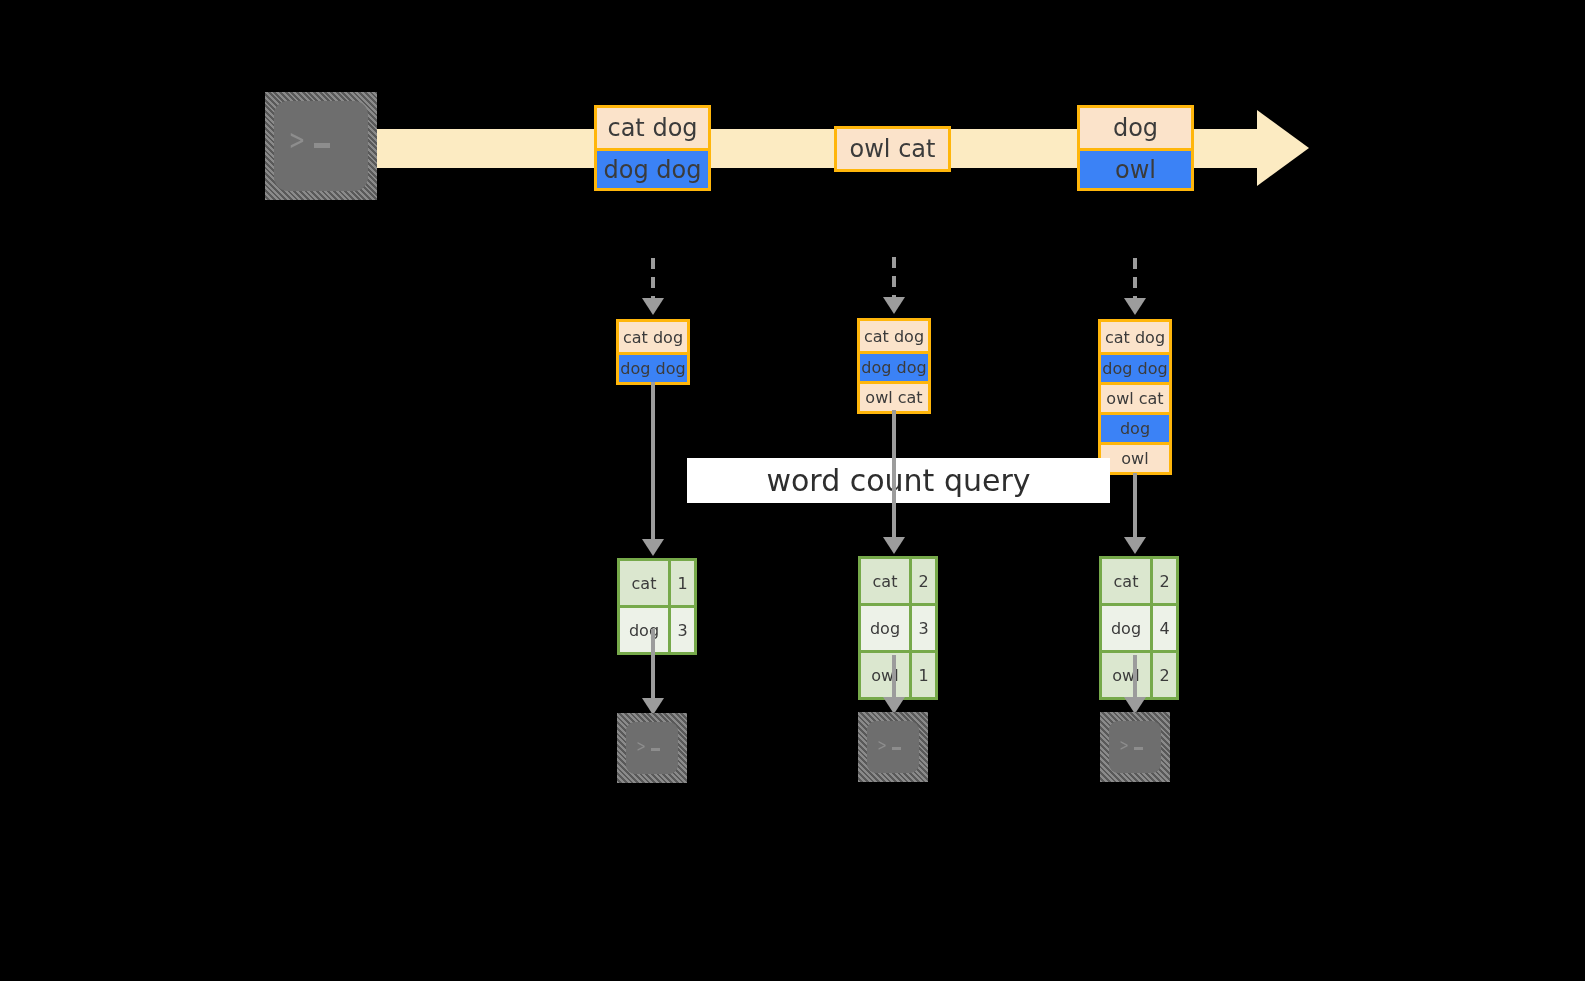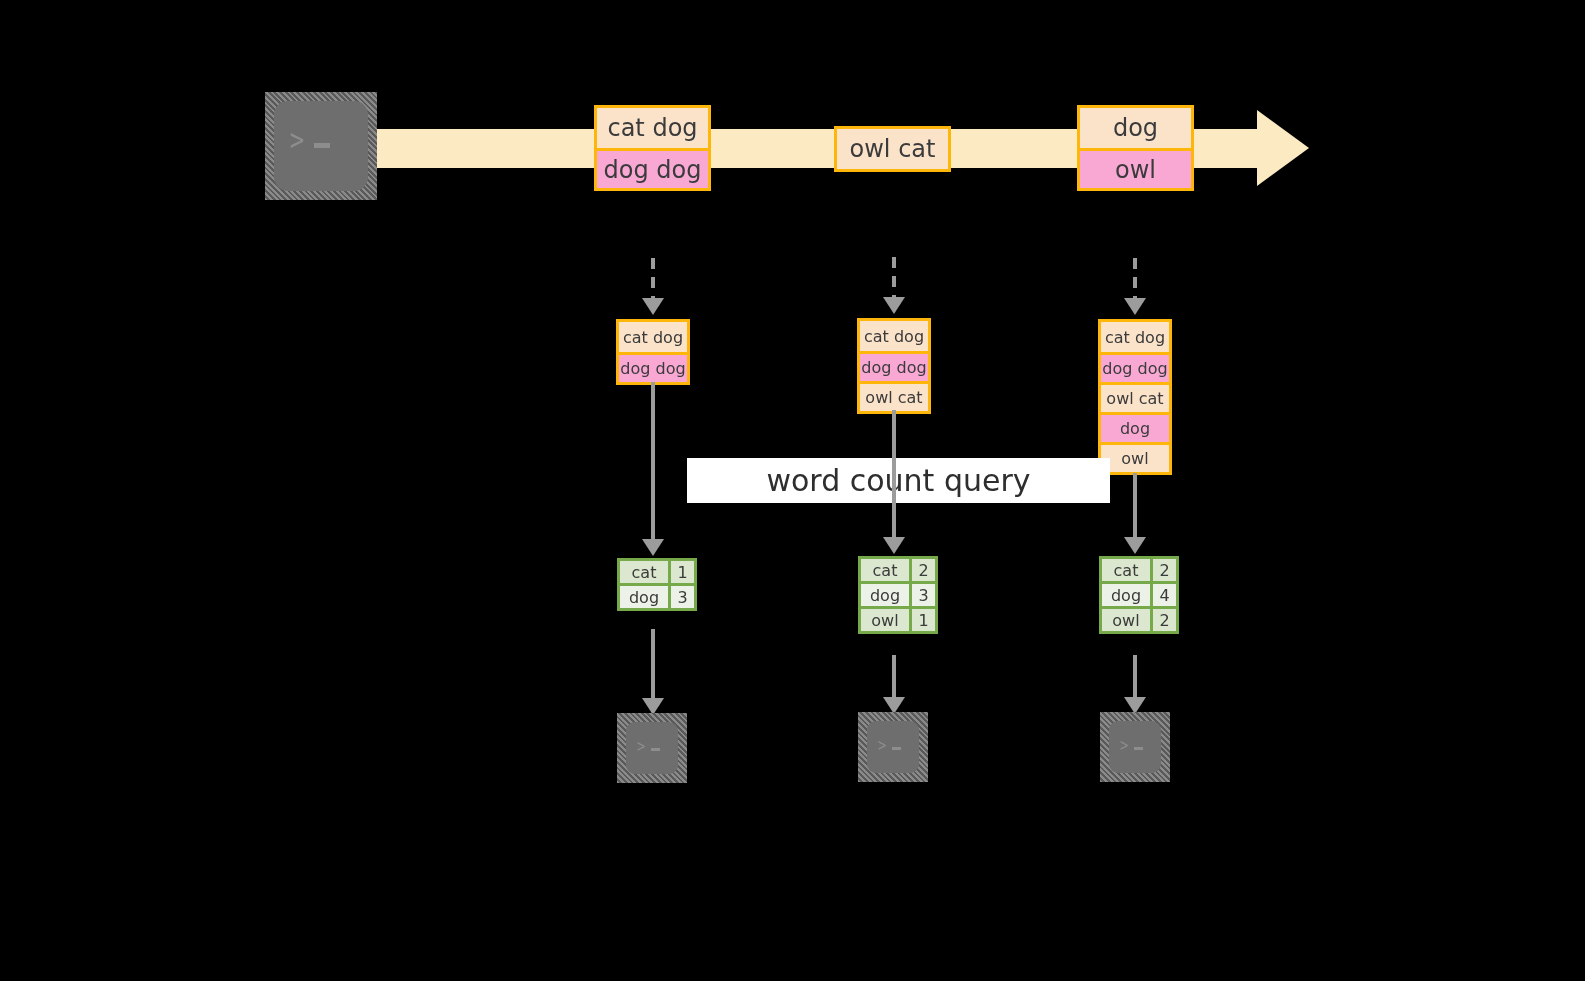--- a/index.html
+++ b/index.html
@@ -90,21 +90,21 @@
   }
   .rec-row {
     box-sizing: border-box;
     color: #3b3b3b;
     display: flex;
     align-items: center;
     justify-content: center;
     white-space: nowrap;
   }
   .rec-row.shade-a { background: #FBE3CA; }
-  .rec-row.shade-b { background: #f9a8d4; }
+  .rec-row.shade-b { background: #3b82f6; }
   .rec-row + .rec-row { border-top: 3px solid #FFB60B; }
 
   
   .rec-big .rec-row { height: 40px; font-size: 24px; }
   #rec-top-1 { left: 594px; top: 105px; width: 117px; }
   #rec-top-2 { left: 834px; top: 126px; width: 117px; }
   #rec-top-3 { left: 1077px; top: 105px; width: 117px; }
 
   
   .rec-small .rec-row { height: 30px; font-size: 16px; }
@@ -114,21 +114,21 @@
 
   
   .res-table {
     position: absolute;
     box-sizing: border-box;
     border: 3px solid #76A94A;
     border-collapse: separate;
     display: flex;
     flex-direction: column;
   }
-  .res-row { display: flex; height: 22px; text-align: center; }
+  .res-row { display: flex; height: 44px; text-align: center; }
   .res-row + .res-row { border-top: 3px solid #76A94A; }
   .res-cell {
     box-sizing: border-box;
     display: flex;
     align-items: center;
     justify-content: center;
     font-size: 16px;
     color: #3b3b3b;
   }
   .res-cell.key { width: 48px; }

